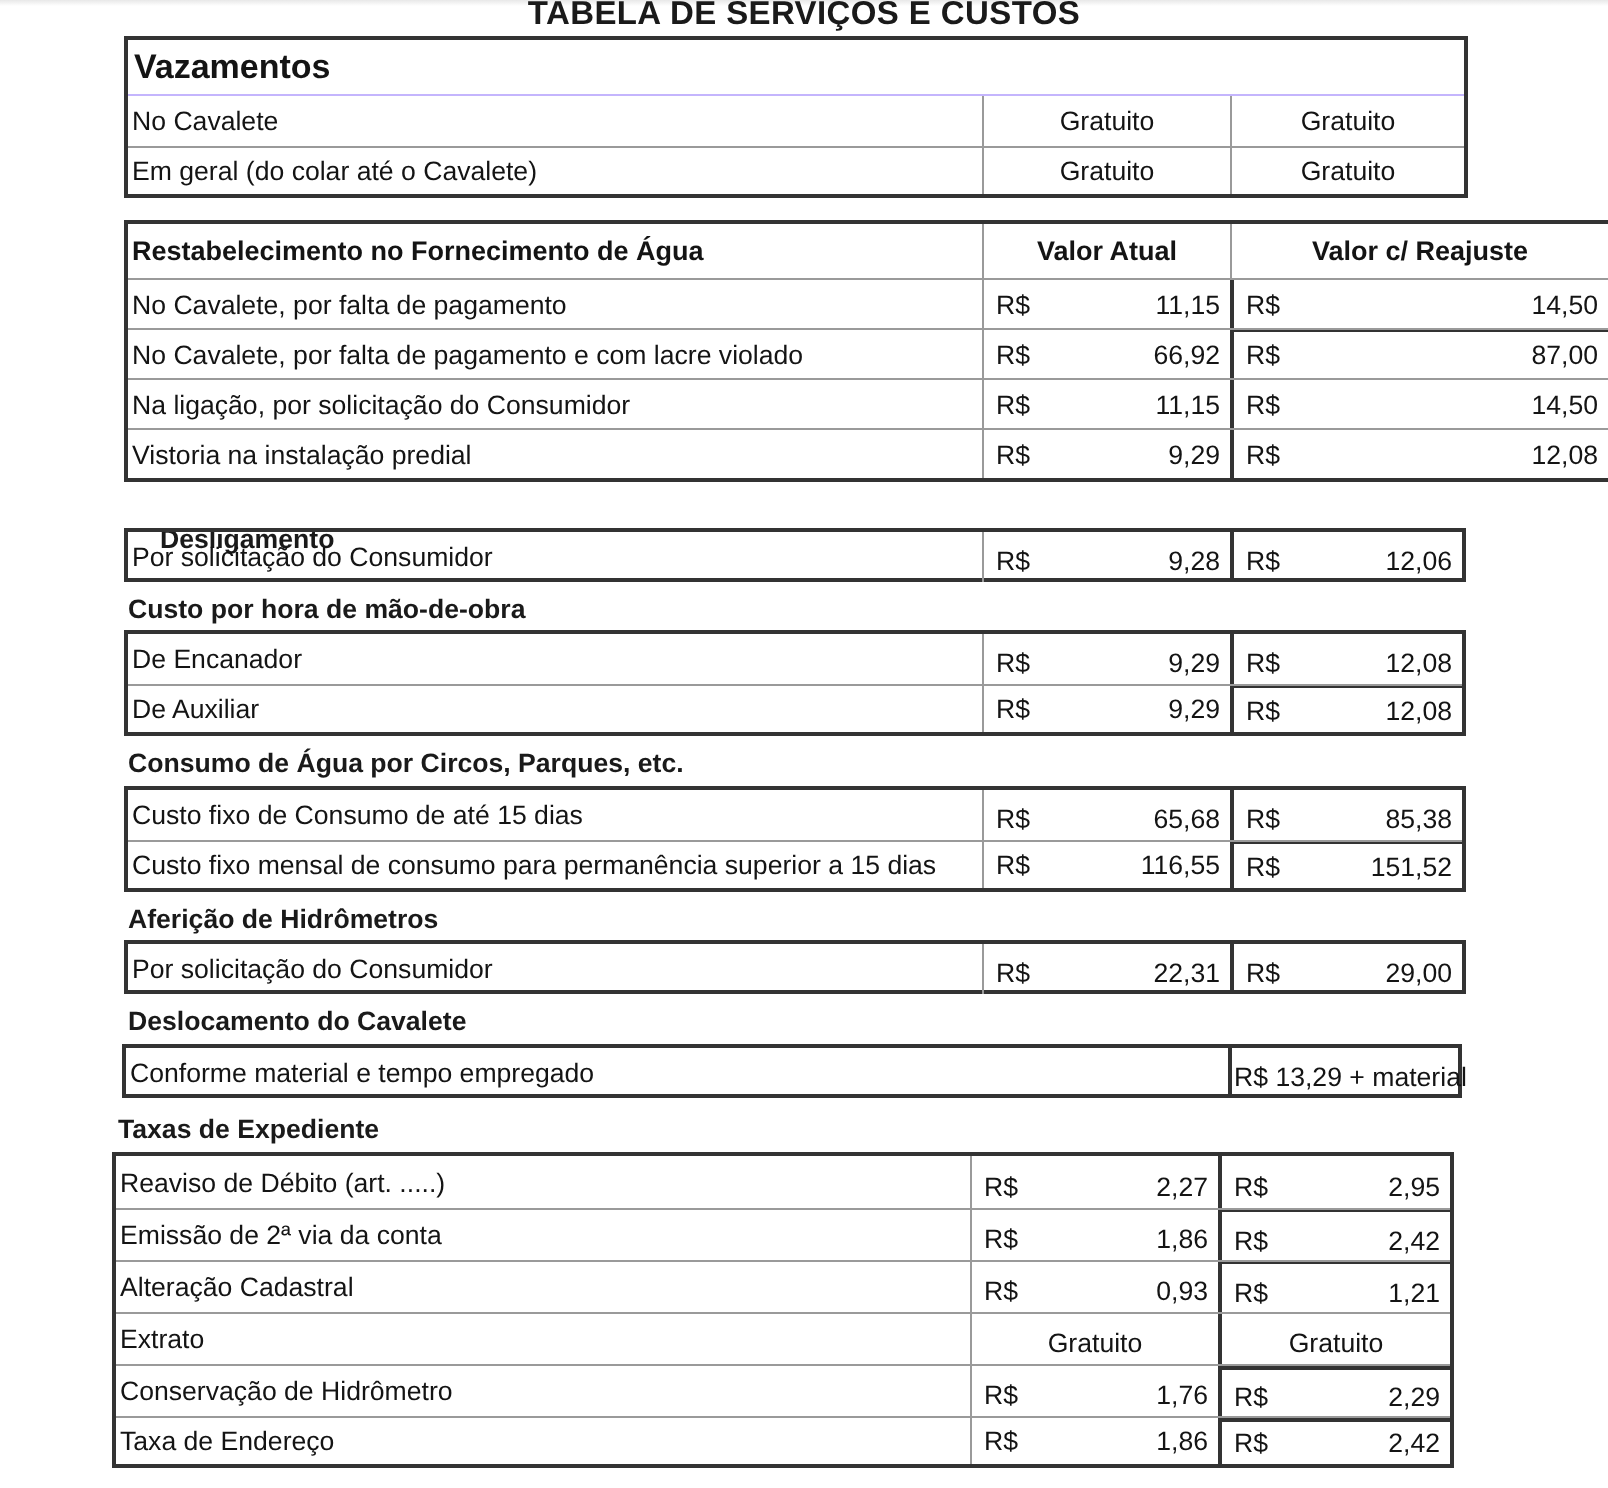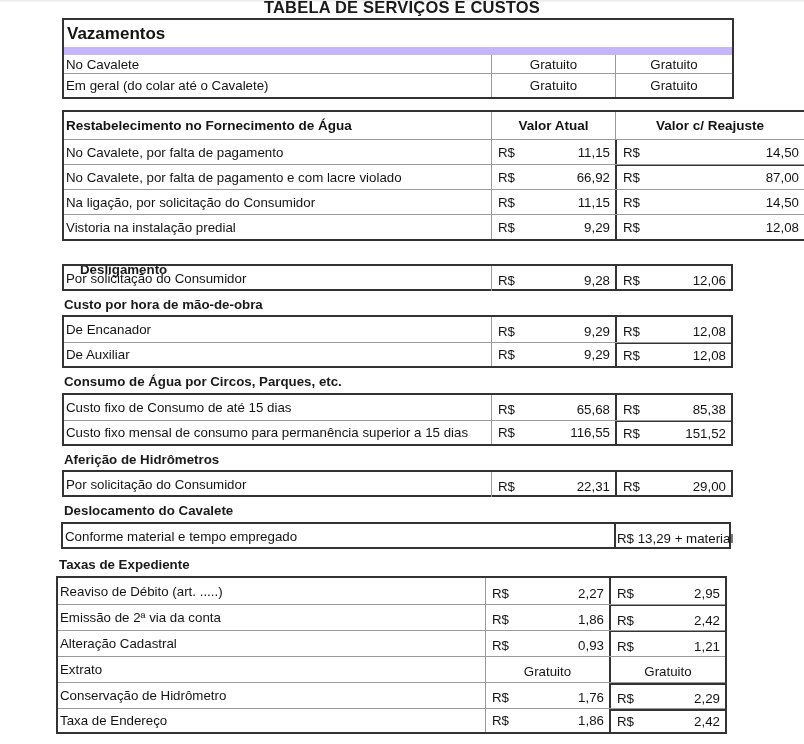--- a/index.html
+++ b/index.html
@@ -31,21 +31,21 @@
 </head>
 <body>
 
 <div class="topshade"></div>
 <div class="title">TABELA DE SERVIÇOS E CUSTOS</div>
 
 <div class="box" style="left:62px; top:18px; width:672px; height:81px;">
   <div class="row first" style="top:0; height:27px;">
     <div class="cell bigHdr">Vazamentos</div>
   </div>
-  <div class="row" style="top:27px; height:26px; border-top:8px solid #c4b5fd;">
+  <div class="row" style="top:27px; height:26px; border-top:1px solid #c4b5fd;">
     <div class="cell lbl">No Cavalete</div>
     <div class="cell c1 center" style="left:427px; width:124px;">Gratuito</div>
     <div class="cell c1 center" style="left:551px; right:0;">Gratuito</div>
   </div>
   <div class="row" style="top:53px; height:24px;">
     <div class="cell lbl">Em geral (do colar até o Cavalete)</div>
     <div class="cell c1 center" style="left:427px; width:124px;">Gratuito</div>
     <div class="cell c1 center" style="left:551px; right:0;">Gratuito</div>
   </div>
 </div>

